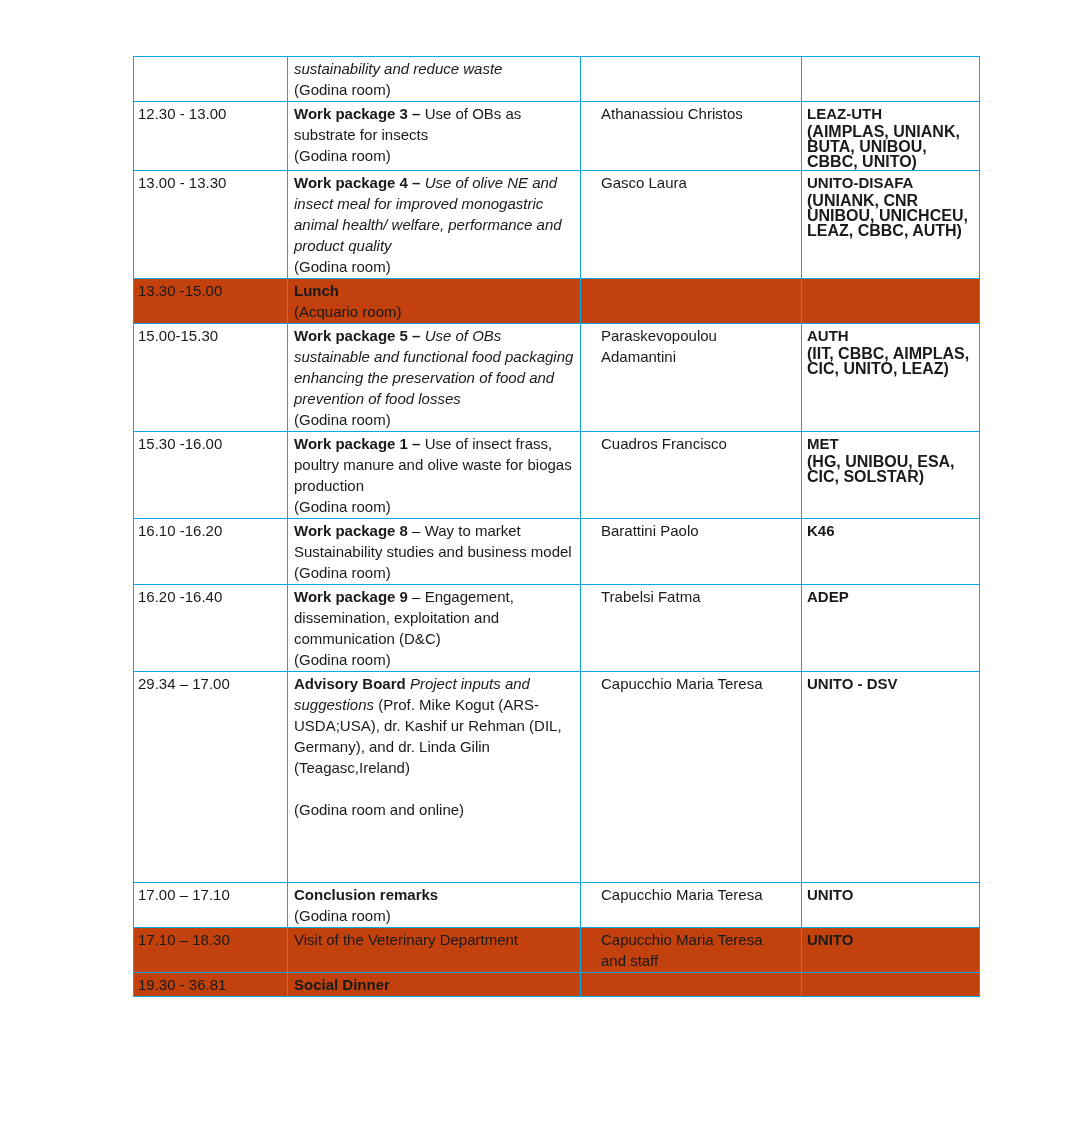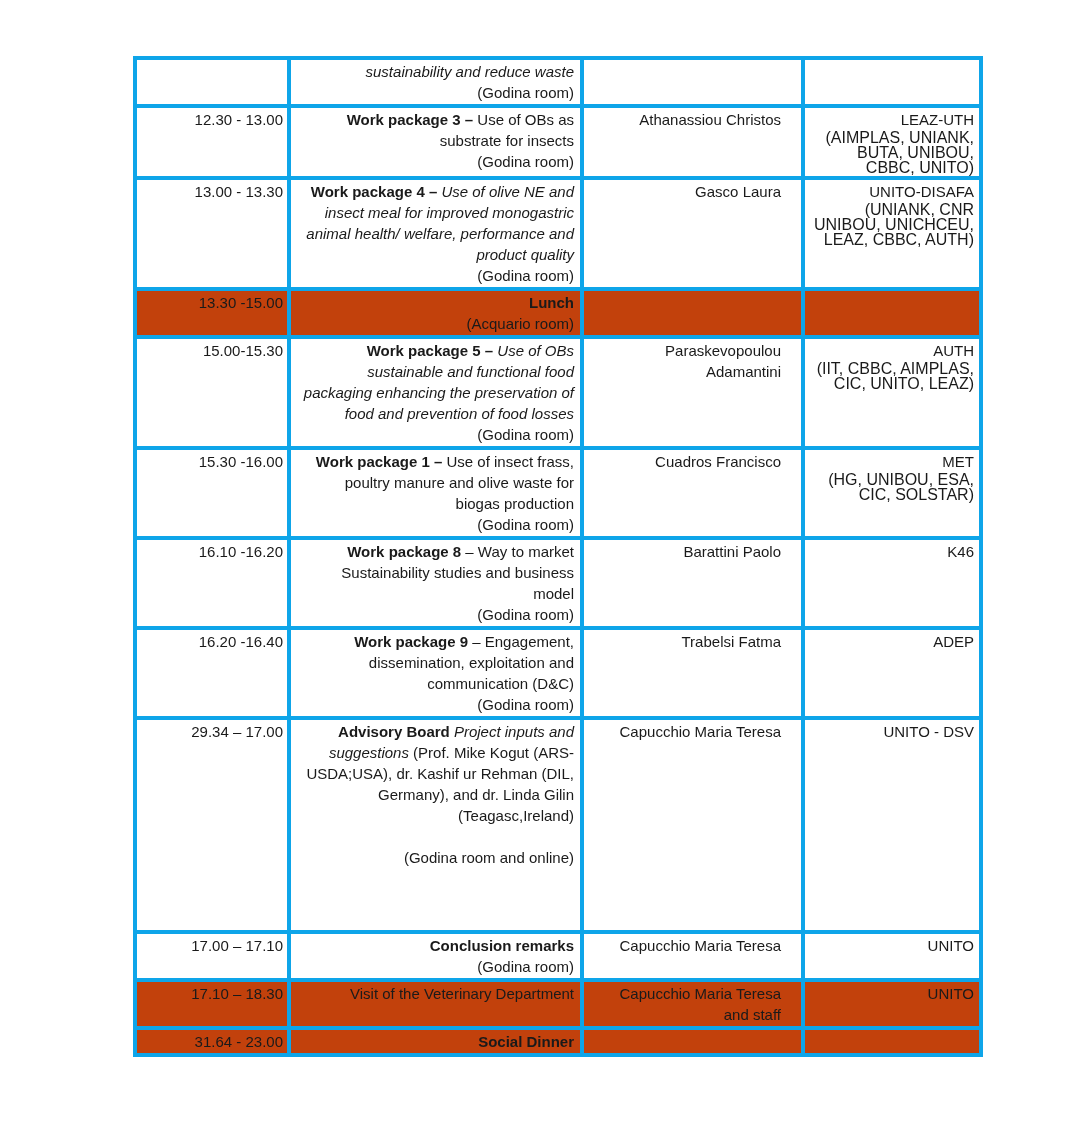--- a/index.html
+++ b/index.html
@@ -12,31 +12,31 @@
     color: #1a1a1a;
     overflow: hidden;
   }
   table.agenda {
     border-collapse: collapse;
     table-layout: fixed;
     width: 846px;
     margin: 56px 0 0 133px;
   }
   td {
-    border: 4px solid #0ea5e9;
+    border: 1px solid #0ea5e9;
     vertical-align: top;
-    text-align: right;
+    text-align: left;
     padding: 1px 6px;
     font-size: 15px;
     line-height: 21px;
     word-wrap: break-word;
   }
   td.c-time { padding: 1px 4px; }
   td.c-pres { padding: 1px 20px; margin-top: 35px; }
-  td.c-org  { padding: 1px 5px; }
+  td.c-org  { padding: 1px 5px; font-weight: bold; }
   .b { font-weight: bold; }
   .i { font-style: italic; }
   .org-sub { font-size: 16px; line-height: 15px; }
   tr.hl td { background: #c2410c; }
   tr.r-adv td { height: 208px; }
   .mt { margin-top: 21px; }
 </style>
 </head>
 <body>
 
@@ -180,21 +180,21 @@
       <td class="c-desc">
         <div><span>Visit of the Veterinary Department</span></div>
       </td>
       <td class="c-pres">Capucchio Maria Teresa and staff</td>
       <td class="c-org">
         <div>UNITO</div>
       </td>
     </tr>
 
     <tr class="hl">
-      <td class="c-time">31.64 - 23.00</td>
+      <td class="c-time">19.30 - 36.81</td>
       <td class="c-desc">
         <div><span class="b">Social Dinner</span></div>
       </td>
       <td class="c-pres"></td>
       <td class="c-org">
         <div></div>
       </td>
     </tr>
 
   </tbody>

